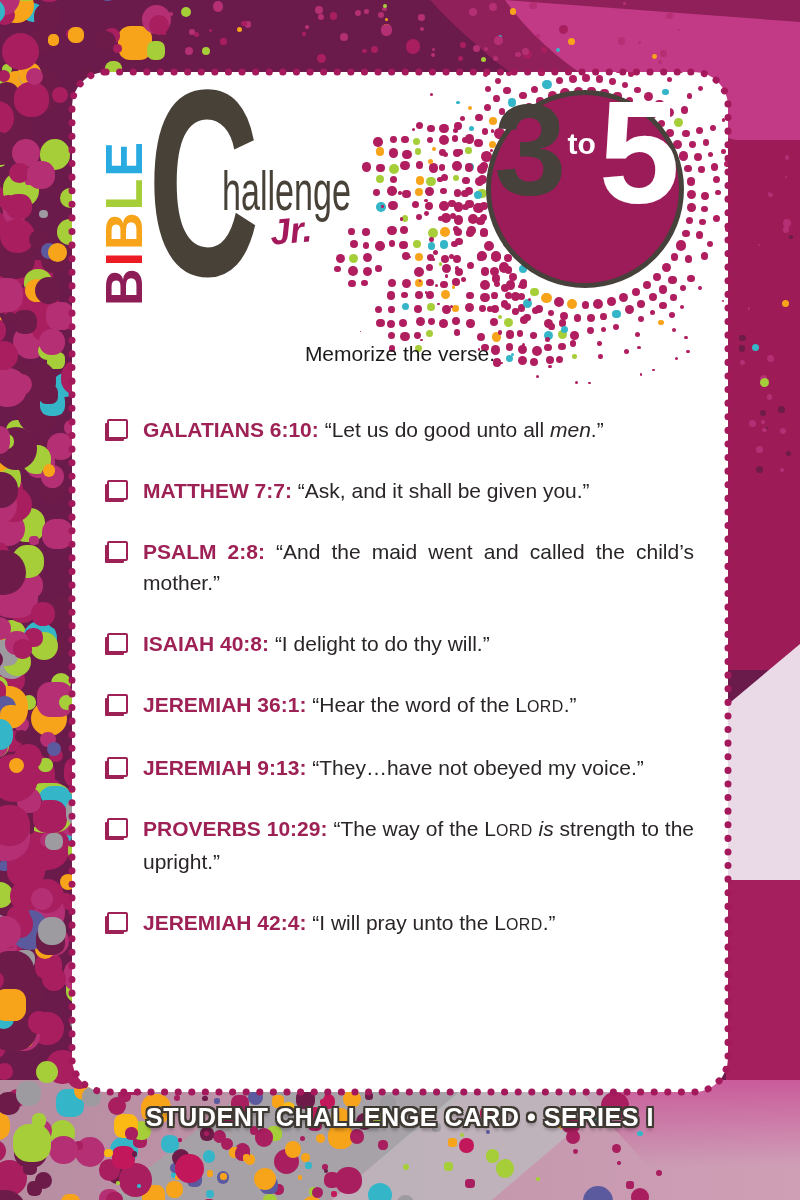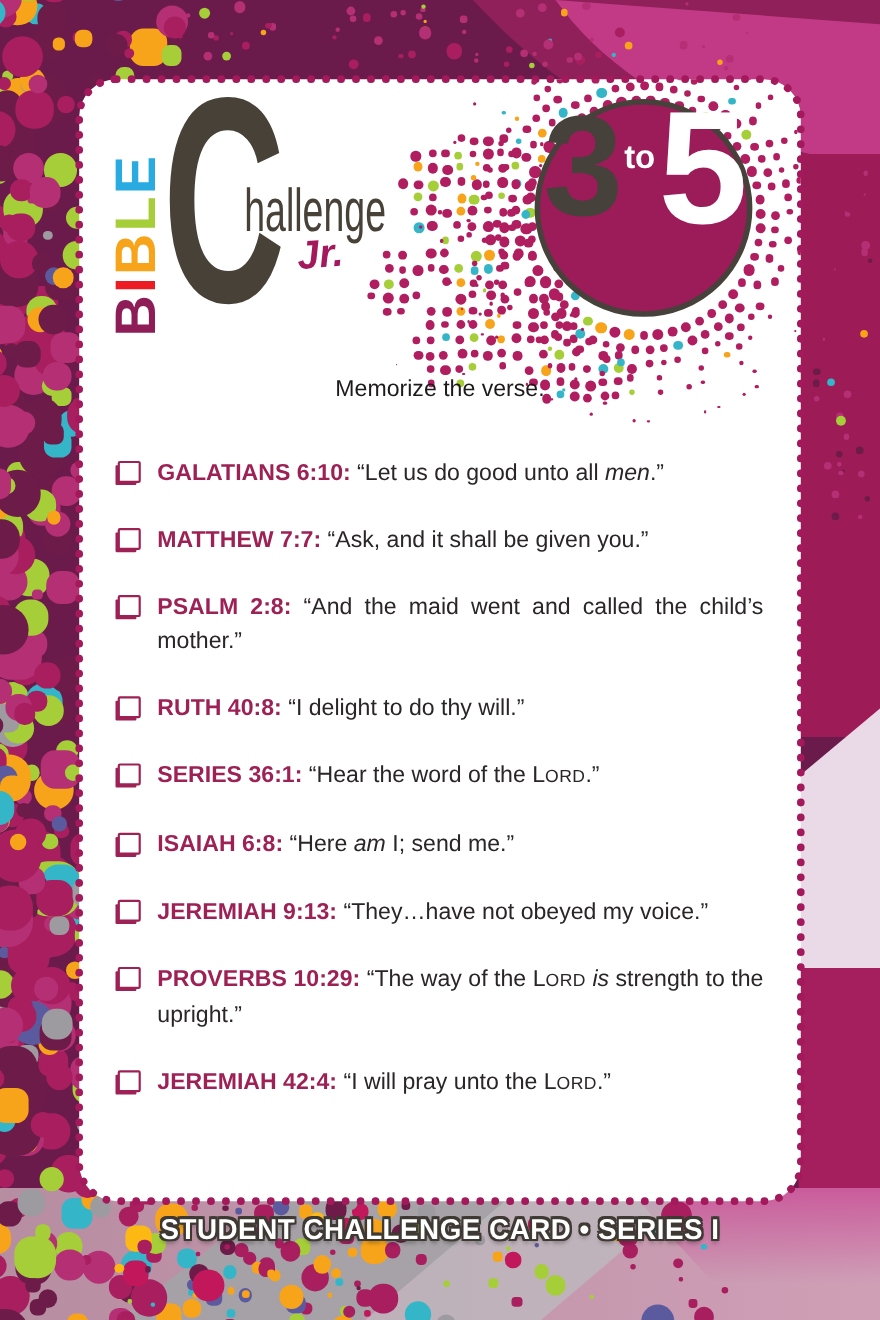--- a/index.html
+++ b/index.html
@@ -1125,23 +1125,22 @@
     </div>
 
     <div class="section-head">
       <div class="sec-sub">Memorize the verse.</div>
     </div>
 
     <ul class="verses" id="verse-list">
         <li class="verse"><span class="vbox"></span><span class="vref">GALATIANS 6:10:</span> <span><span>“Let us do good unto all </span><span class="it">men</span><span>.”</span></span></li>
         <li class="verse"><span class="vbox"></span><span class="vref">MATTHEW 7:7:</span> <span><span>“Ask, and it shall be given you.”</span></span></li>
         <li class="verse justify"><span class="vbox"></span><span class="vref">PSALM 2:8:</span> <span><span>“And the maid went and called the child’s mother.”</span></span></li>
-        <li class="verse"><span class="vbox"></span><span class="vref">RUTH 40:8:</span> <span><span>“I delight to do thy will.”</span></span></li>
-        <li class="verse"><span class="vbox"></span><span class="vref">SERIES 36:1:</span> <span><span>“Hear the word of the L</span><span class="sc">ORD</span><span>.”</span></span></li>
-        <li class="verse"><span class="vbox"></span><span class="vref">ISAIAH 6:8:</span> <span><span>“Here </span><span class="it">am</span><span> I; send me.”</span></span></li>
+        <li class="verse"><span class="vbox"></span><span class="vref">ISAIAH 40:8:</span> <span><span>“I delight to do thy will.”</span></span></li>
+        <li class="verse"><span class="vbox"></span><span class="vref">JEREMIAH 36:1:</span> <span><span>“Hear the word of the L</span><span class="sc">ORD</span><span>.”</span></span></li>
         <li class="verse"><span class="vbox"></span><span class="vref">JEREMIAH 9:13:</span> <span><span>“They…have not obeyed my voice.”</span></span></li>
         <li class="verse justify"><span class="vbox"></span><span class="vref">PROVERBS 10:29:</span> <span><span>“The way of the L</span><span class="sc">ORD</span><span> </span><span class="it">is</span><span> strength to the upright.”</span></span></li>
         <li class="verse"><span class="vbox"></span><span class="vref">JEREMIAH 42:4:</span> <span><span>“I will pray unto the L</span><span class="sc">ORD</span><span>.”</span></span></li>
       </ul>
   </div>
 </div>
 
 <div class="footer">STUDENT CHALLENGE CARD • SERIES I</div>
 
 </body></html>

